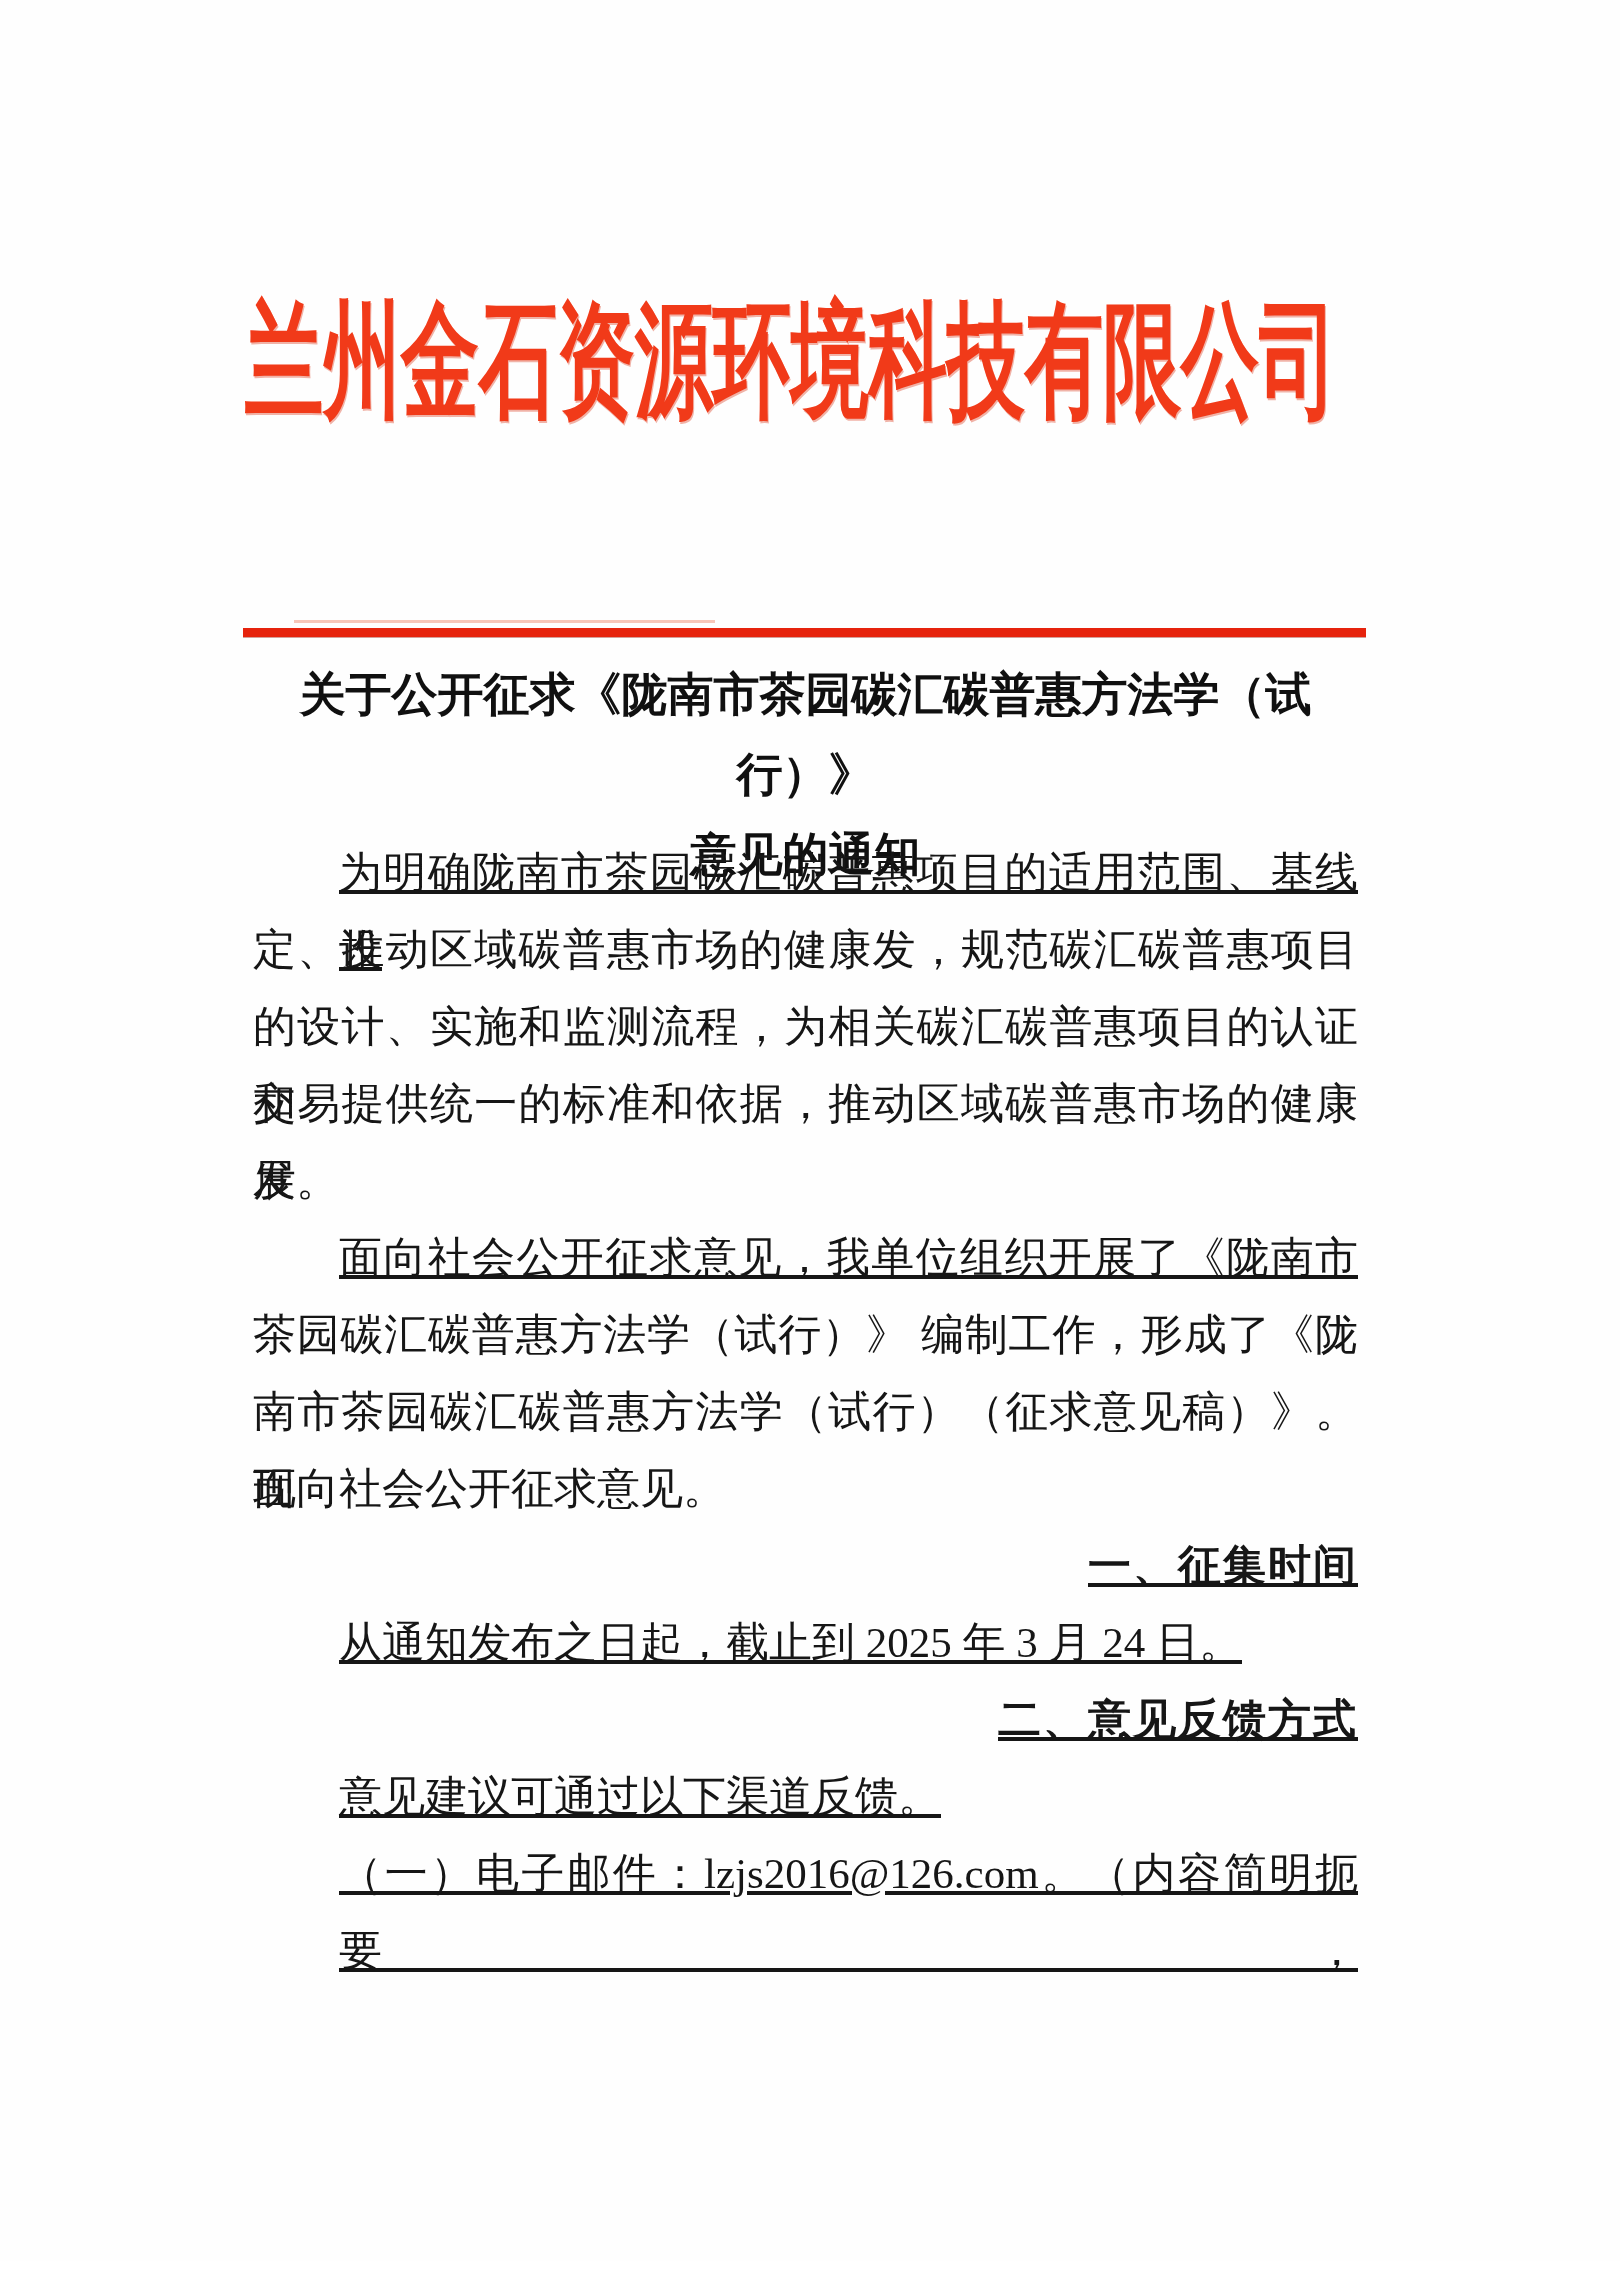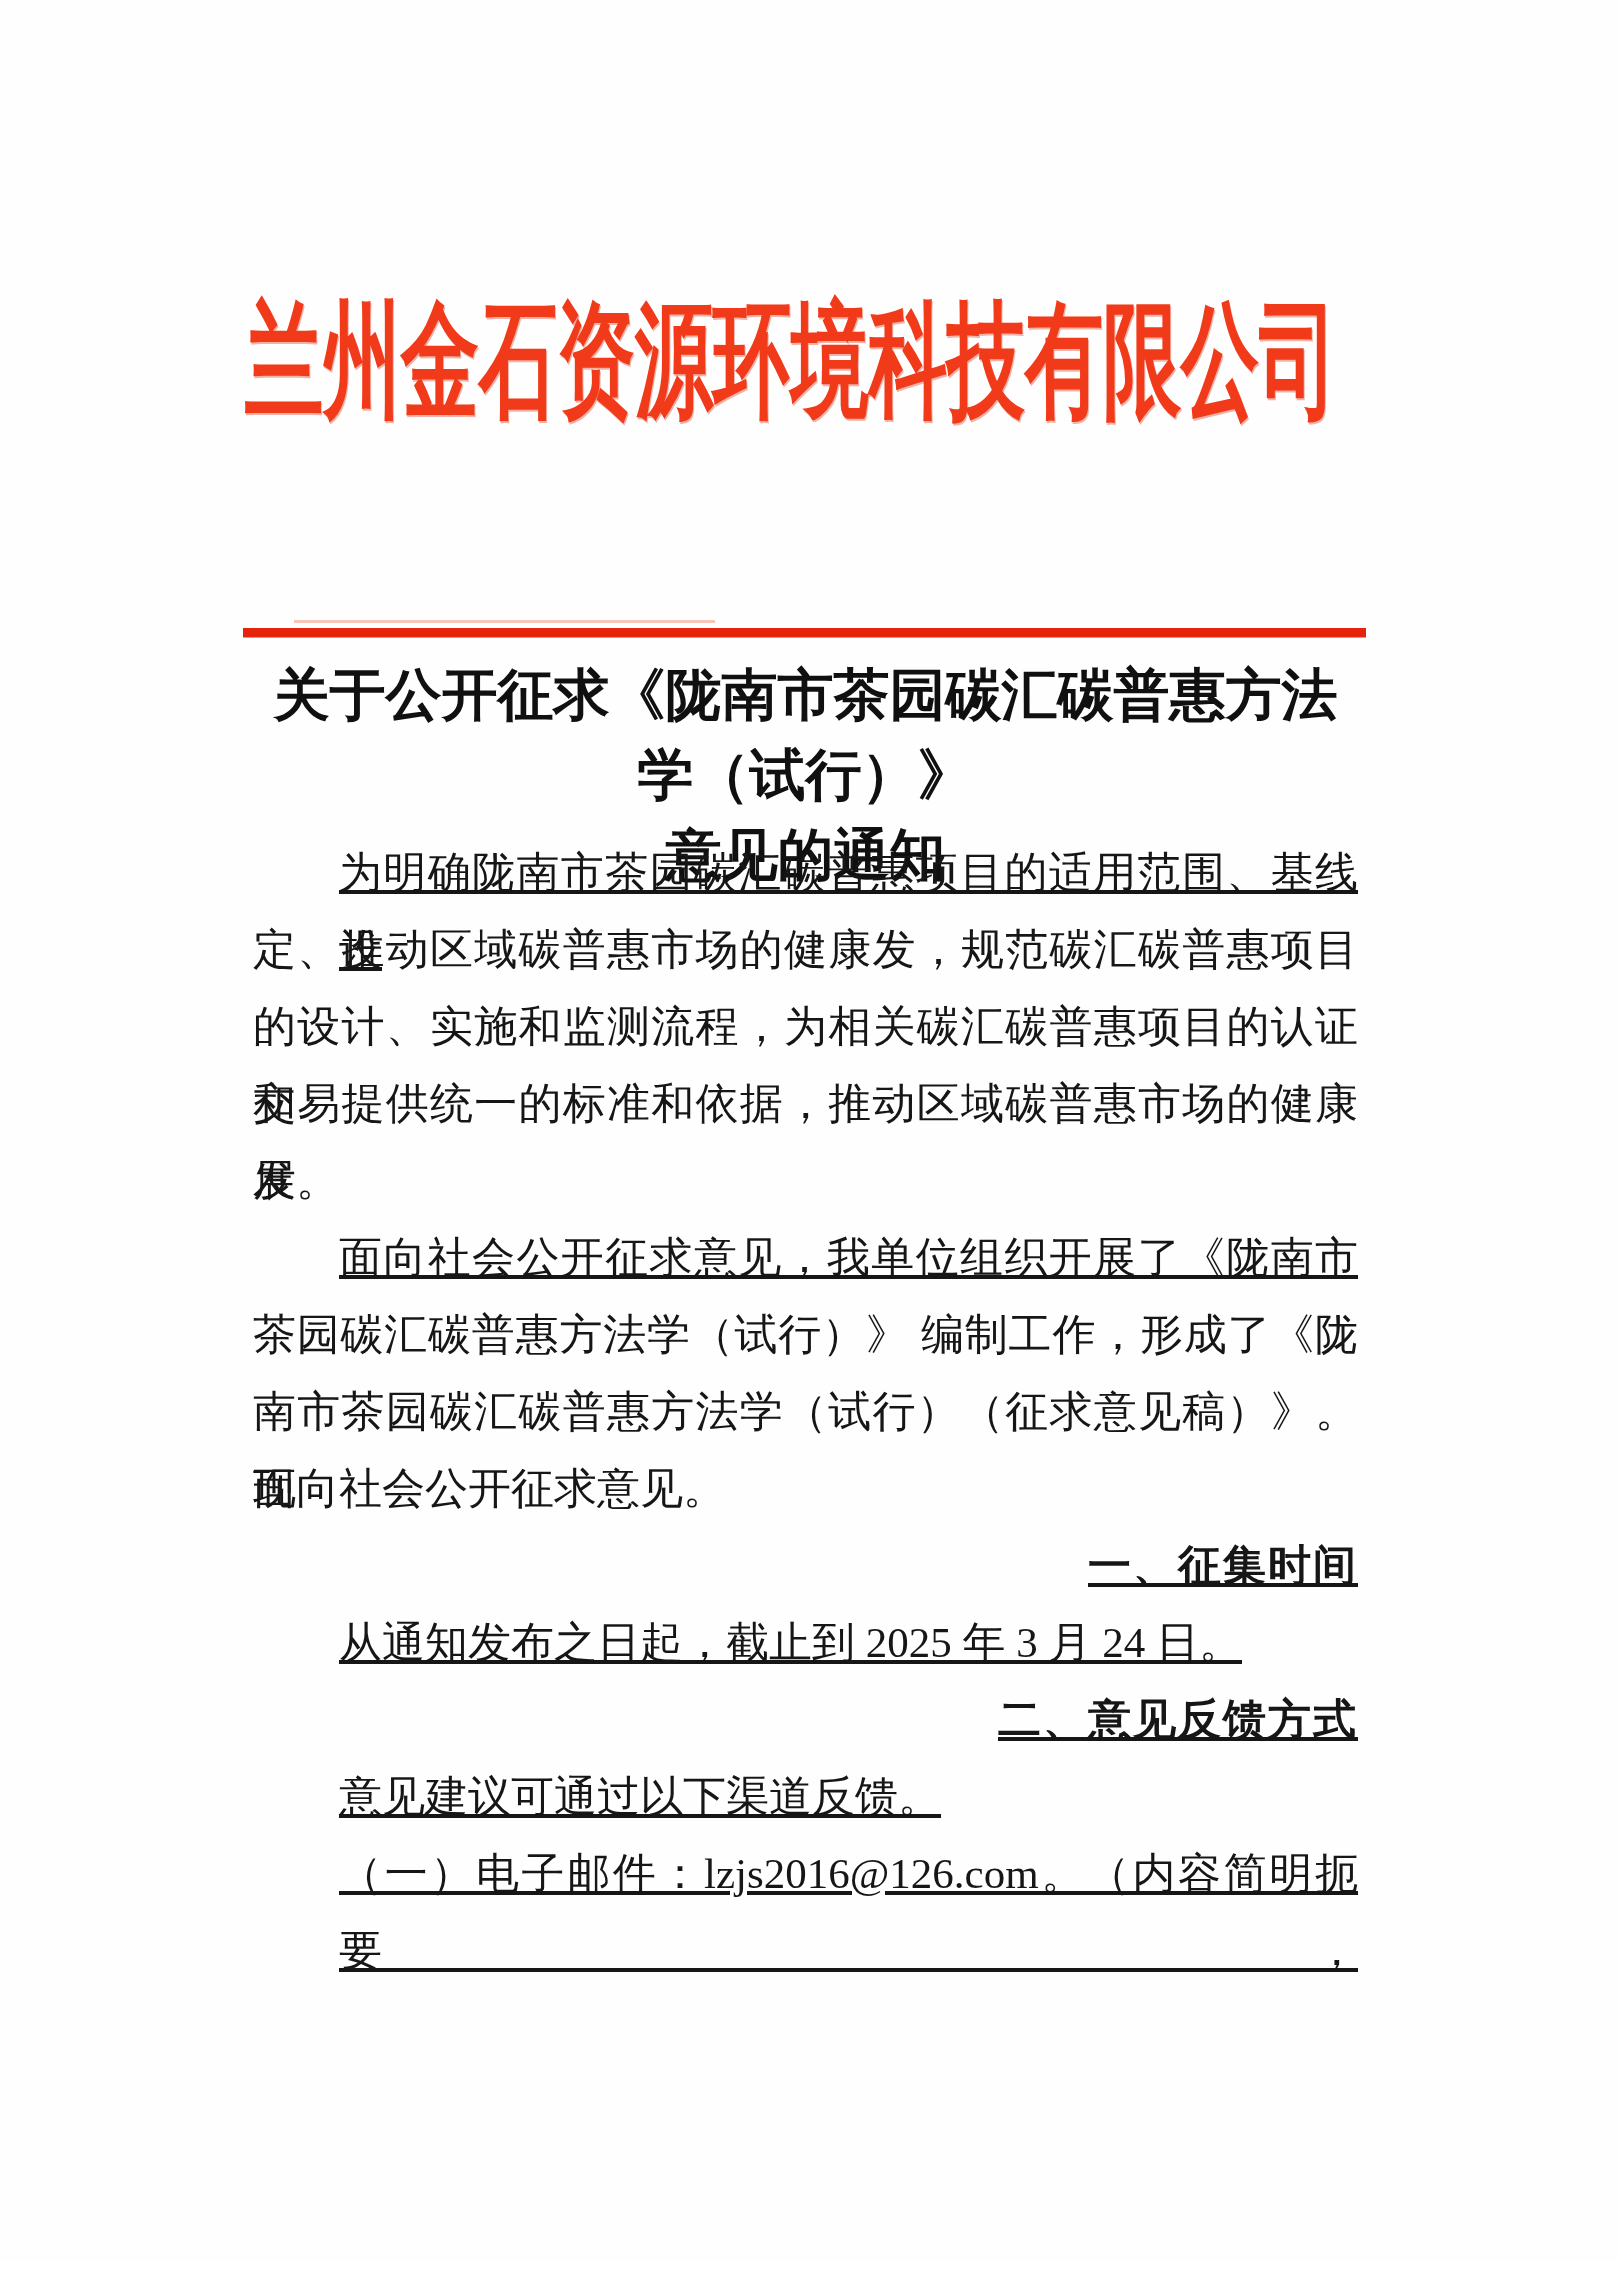--- a/index.html
+++ b/index.html
@@ -49,21 +49,21 @@
     height: 8.8px;
     background: #e6230d;
     box-shadow: 0 1px 0 rgba(150, 20, 5, 0.4);
   }
   .title-block {
     position: absolute;
     left: 253px;
     top: 655px;
     width: 1105px;
     text-align: center;
-    font-size: 56px;
+    font-size: 46px;
     line-height: 80px;
     font-weight: 700;
     letter-spacing: 0px;
     color: #101010;
   }
   .body-block {
     position: absolute;
     left: 253px;
     top: 834px;
     width: 1105px;

